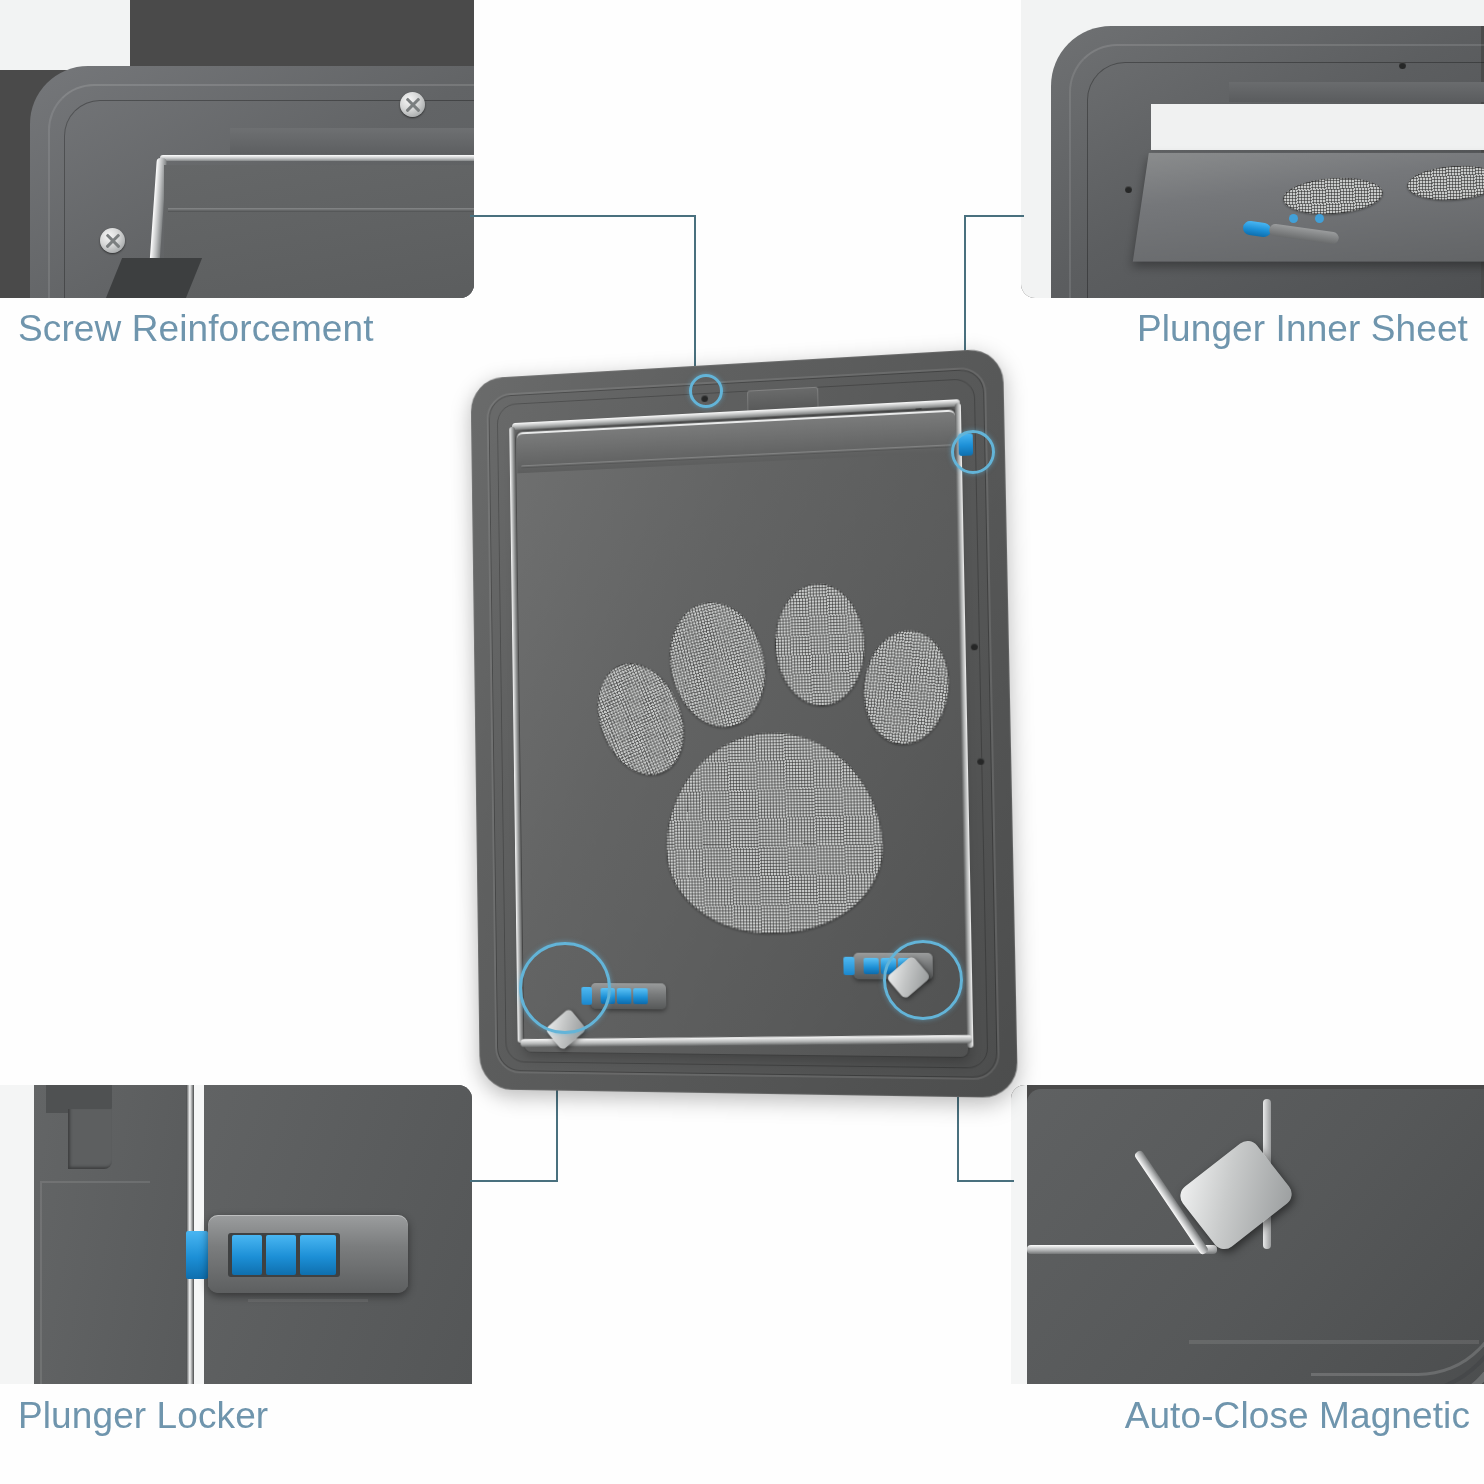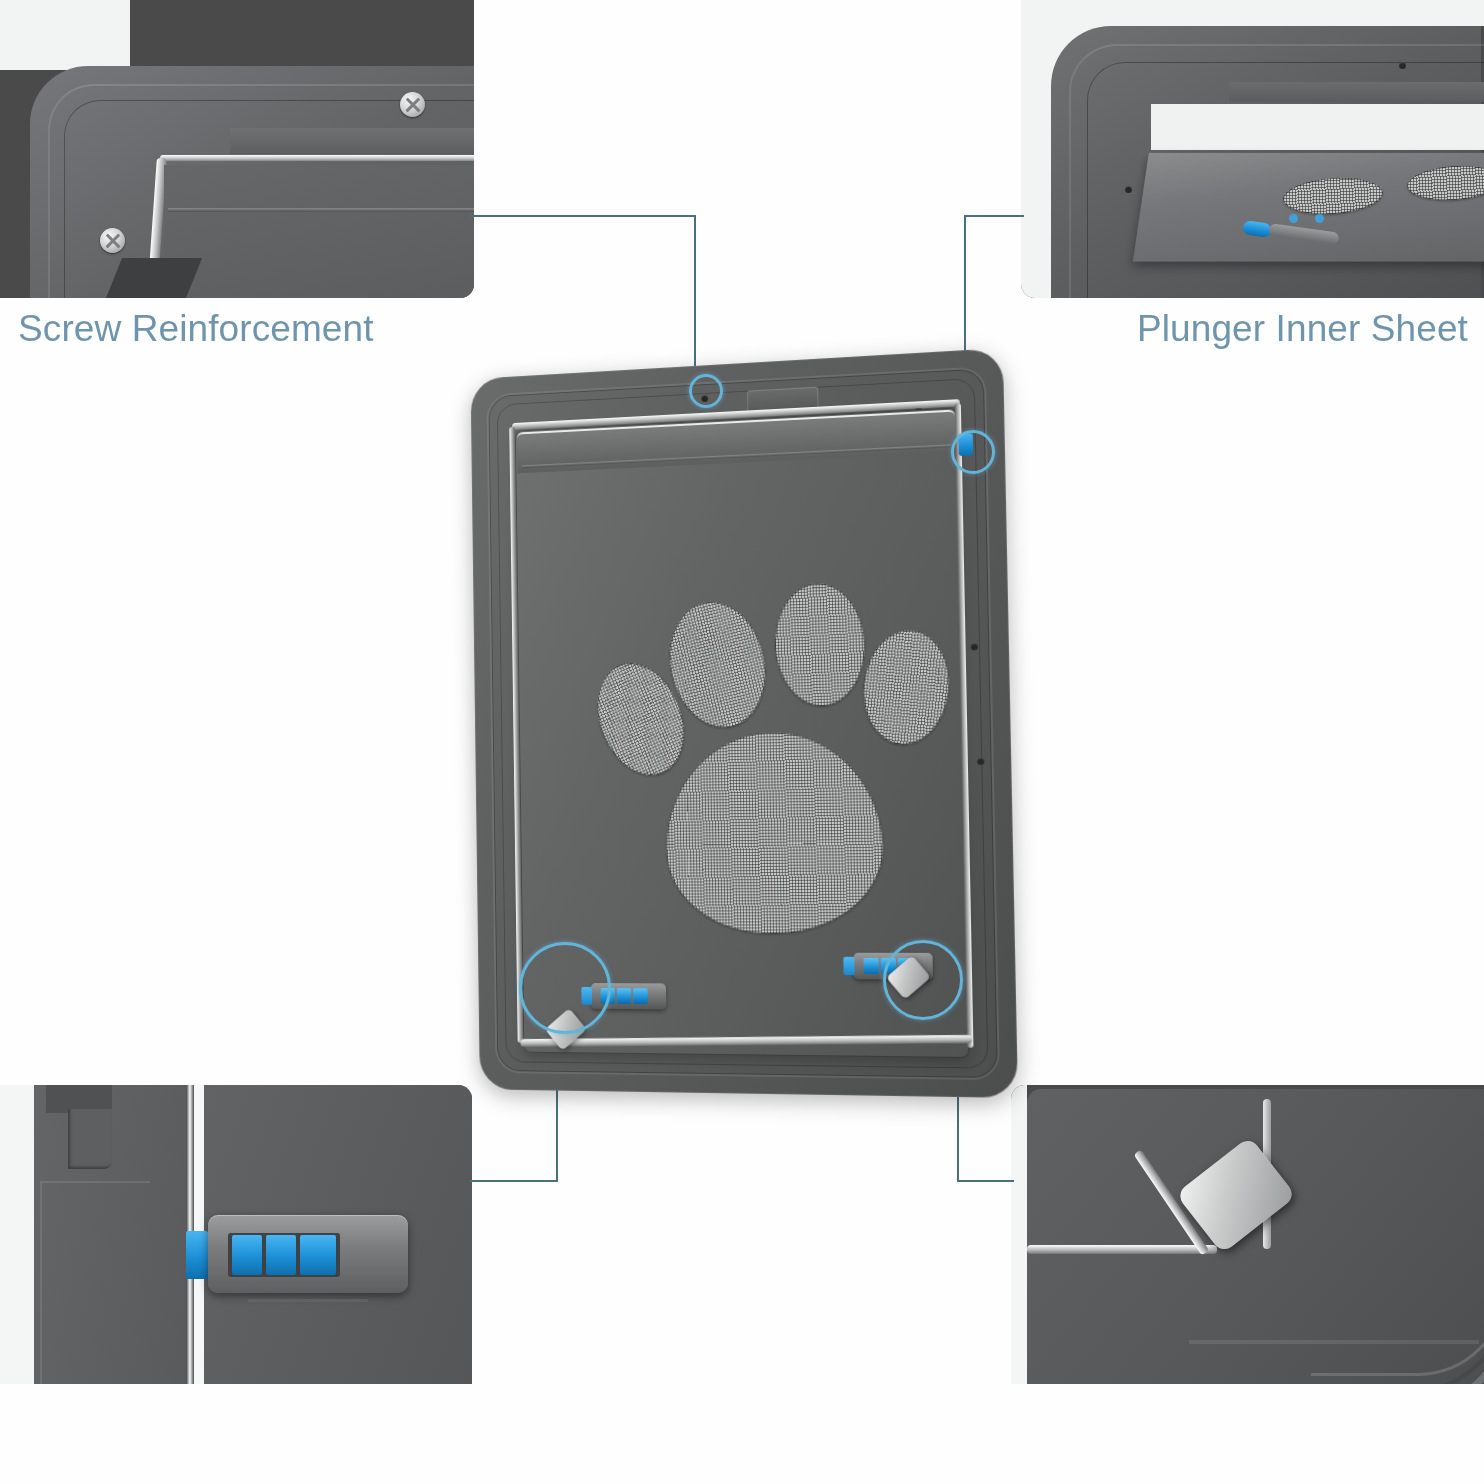--- a/index.html
+++ b/index.html
@@ -234,20 +234,21 @@
 
     <div style="position:absolute;left:208px;top:130px;width:200px;height:78px;border-radius:10px;
                 background:linear-gradient(180deg,#9b9d9e 0%,#7b7d7e 40%,#5d5f60 100%);
                 box-shadow:0 3px 8px rgba(0,0,0,.45), inset 0 1px 0 rgba(255,255,255,.35);"></div>
     <div style="position:absolute;left:228px;top:148px;width:112px;height:44px;border-radius:3px;background:#3f4142;"></div>
     <div class="blue" style="left:232px;top:150px;width:30px;height:40px;"></div>
     <div class="blue" style="left:266px;top:150px;width:30px;height:40px;"></div>
     <div class="blue" style="left:300px;top:150px;width:36px;height:40px;"></div>
     <div style="position:absolute;left:248px;top:214px;width:120px;height:3px;background:rgba(255,255,255,.07);"></div>
   </div>
+  <div class="caption cap-bl">Plunger Locker</div>
 
   <div class="panel br">
     <div class="pad" style="left:0;top:0;width:16px;height:299px;background:#f4f5f5;"></div>
     <div style="position:absolute;left:16px;top:4px;width:457px;height:295px;
                 background:linear-gradient(130deg,#5f6162 0%,#565859 55%,#4c4e4f 100%);
                 border-radius:14px 0 0 0;"></div>
 
     <div style="position:absolute;left:260px;top:-4px;width:240px;height:330px;border-radius:0 0 120px 0;
                 border-right:7px solid #6d6f70;border-bottom:7px solid #6d6f70;"></div>
     <div style="position:absolute;left:278px;top:-4px;width:218px;height:310px;border-radius:0 0 104px 0;
@@ -261,20 +262,21 @@
                 background:linear-gradient(90deg,#fdfdfd,#b3b5b6 58%,#747677);border-radius:4px;
                 transform:rotate(-34deg);transform-origin:bottom center;"></div>
     <div style="position:absolute;left:252px;top:14px;width:8px;height:150px;
                 background:linear-gradient(90deg,#e9eaea,#9a9c9d);border-radius:4px;"></div>
 
     <div style="position:absolute;left:178px;top:72px;width:94px;height:76px;border-radius:12px;
                 background:linear-gradient(140deg,#f1f2f2 0%,#c9cbcb 42%,#9a9d9e 100%);
                 box-shadow:0 4px 9px rgba(0,0,0,.5);transform:rotate(-38deg);"></div>
     <div style="position:absolute;left:178px;top:255px;width:290px;height:4px;background:rgba(255,255,255,.10);"></div>
   </div>
+  <div class="caption cap-br">Auto-Close Magnetic</div>
 
   <div class="lead h" style="left:470px;top:215px;width:226px;"></div>
   <div class="lead v" style="left:694px;top:215px;height:166px;"></div>
 
   <div class="lead h" style="left:964px;top:215px;width:60px;"></div>
   <div class="lead v" style="left:964px;top:215px;height:245px;"></div>
 
   <div class="lead h" style="left:470px;top:1180px;width:88px;"></div>
   <div class="lead v" style="left:556px;top:1000px;height:182px;"></div>
 

